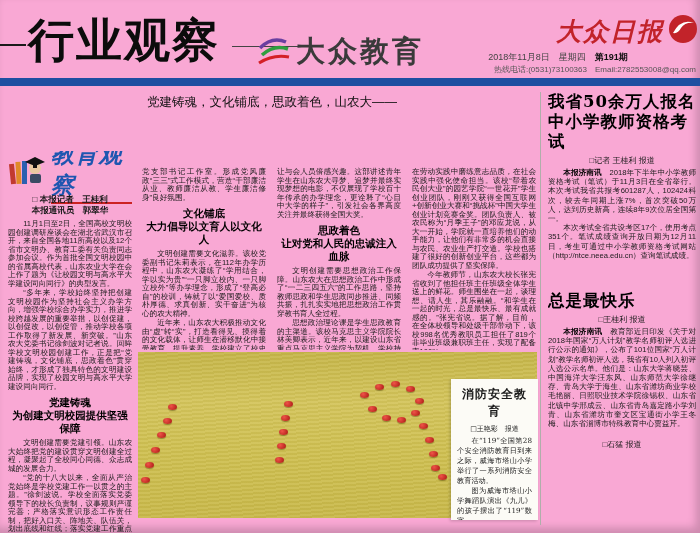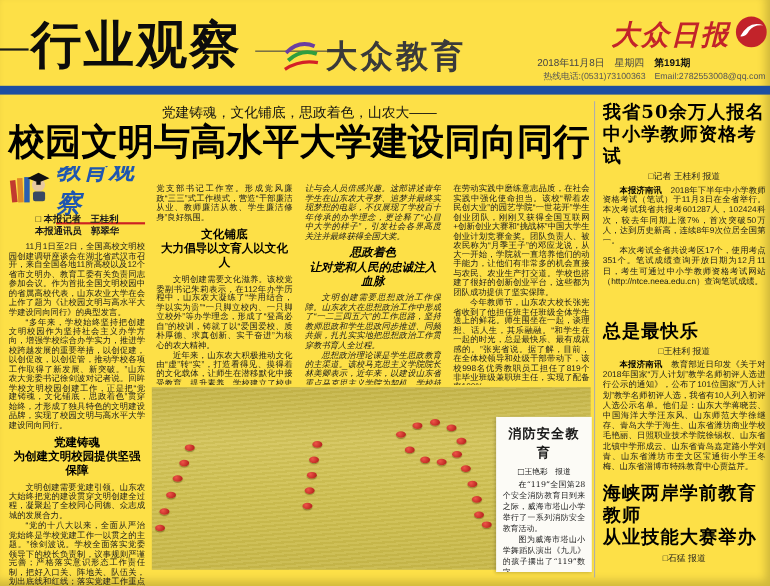--- a/index.html
+++ b/index.html
@@ -1,16 +1,16 @@
 <!DOCTYPE html>
 <html><head>
 <meta charset="utf-8">
 <style>
   html,body{margin:0;padding:0;background:#8f8f8b;}
-  .page{position:relative;width:700px;height:533px;background:#fde047;overflow:hidden;
+  .page{position:relative;width:700px;height:533px;background:#f9a8d4;overflow:hidden;
         font-family:"Liberation Sans","DejaVu Sans",sans-serif;color:#1a1a1a;
         box-shadow:inset -4px -5px 8px rgba(0,0,0,.18);}
   
   .rule-left{position:absolute;left:0;top:44px;width:26px;height:2px;background:#1a1a1a;}
   .section-title{position:absolute;left:28px;top:14px;margin:0;font-size:46px;font-weight:900;
         letter-spacing:2px;color:#0c0c0c;line-height:52px;}
   .rule-mid{position:absolute;left:232px;top:46px;width:80px;height:1px;background:#444;}
   .edu-swoosh{position:absolute;left:256px;top:34px;}
   .edition-title{position:absolute;left:296px;top:32px;margin:0;font-size:29px;font-weight:700;
         color:#3a3a3a;letter-spacing:3px;}
@@ -22,21 +22,21 @@
   .date-row b{color:#111;}
   .hotline-row{position:absolute;left:380px;top:64px;width:316px;text-align:right;font-size:8px;color:#555;}
   .blue-bar{position:absolute;left:0;top:78px;width:700px;height:8px;background:#1d4fa1;}
   
   .kicker{position:absolute;left:8px;top:94px;width:528px;text-align:center;font-size:12.5px;color:#111;}
   .headline{position:absolute;left:8px;top:107px;width:528px;margin:0;text-align:center;font-size:33px;
         font-weight:900;color:#000;white-space:nowrap;letter-spacing:0;}
   
   .columns{position:absolute;left:8px;top:151px;width:528px;height:382px;}
   .col{position:absolute;top:0;width:124px;height:382px;overflow:hidden;}
-  .col1{left:0;} .col2{left:134px;} .col3{left:269px;font-style:italic;} .col4{left:404px;}
+  .col1{left:0;} .col2{left:134px;} .col3{left:269px;} .col4{left:404px;}
   .col2,.col3,.col4{height:199px;}
   .body-p{font-size:7.6px;line-height:8.5px;text-align:justify;text-indent:2em;margin:0 0 1px;}
   .body-p.cont{text-indent:0;margin-top:17px;}
   .sub-head{font-weight:bold;text-align:center;font-size:10.5px;line-height:13px;margin:5px 0 4px;color:#000;}
   .obs-logo{height:40px;display:flex;align-items:center;gap:5px;margin-bottom:3px;}
   .obs-text{font-size:23px;font-weight:900;font-style:italic;color:#1e56b0;letter-spacing:1px;
         border-bottom:2px solid #cc2222;padding-bottom:1px;}
   .byline-box{text-align:center;font-size:8.5px;font-weight:bold;line-height:11px;margin:1px 0 4px;}
   
   .photo{position:absolute;left:138px;top:352px;width:399px;height:166px;overflow:hidden;
@@ -88,21 +88,20 @@
       </svg>
     </span>
   </div>
   <div class="date-row">
     <span>2018年11月8日　星期四　</span><b>第191期</b>
   </div>
   <div class="hotline-row">热线电话:(0531)73100363　Email:2782553008@qq.com</div>
   <div class="blue-bar"></div>
 
   <div class="kicker">党建铸魂，文化铺底，思政着色，山农大——</div>
-  <h3 class="headline">校园文明与高水平大学建设同向同行</h3>
 
   <div class="columns">
     <div class="col col1">
       <div class="obs-logo">
         <span>
           <svg width="38" height="34" viewBox="0 0 38 34">
             <rect x="2" y="12" width="5" height="20" fill="#c23a2f" transform="rotate(-6 4 22)"></rect>
             <rect x="8" y="10" width="5" height="22" fill="#e08a28" transform="rotate(-3 10 21)"></rect>
             <rect x="14" y="9" width="5" height="23" fill="#2b5fb0"></rect>
             <circle cx="27" cy="16" r="6" fill="#e8c9a0"></circle>
@@ -208,22 +207,18 @@
     <div class="sb-article">
       <div class="sb-title">
         <br>
         <span>总是最快乐</span>
       </div>
       <div class="sb-byline">□王桂利 报道</div>
       <p class="sb-p"><b>本报济南讯　</b><span>教育部近日印发《关于对2018年国家“万人计划”教学名师初评人选进行公示的通知》，公布了101位国家“万人计划”教学名师初评人选，我省有10人列入初评人选公示名单。他们是：山东大学蒋晓芸、中国海洋大学汪东风、山东师范大学徐继存、青岛大学于海生、山东省潍坊商业学校毛艳丽、日照职业技术学院徐锡权、山东省北镇中学邢成云、山东省青岛嘉定路小学刘青、山东省潍坊市奎文区宝通街小学王冬梅、山东省淄博市特殊教育中心贾益芹。</span></p>
     </div>
 
     <div class="sb-article">
-      <div class="sb-title">
-        <span>海峡两岸学前教育教师</span><br>
-        <span>从业技能大赛举办</span>
-      </div>
       <div class="sb-byline">□石猛 报道</div>
 
     </div>
 
   </div>
 </div>
 
 </body></html>

